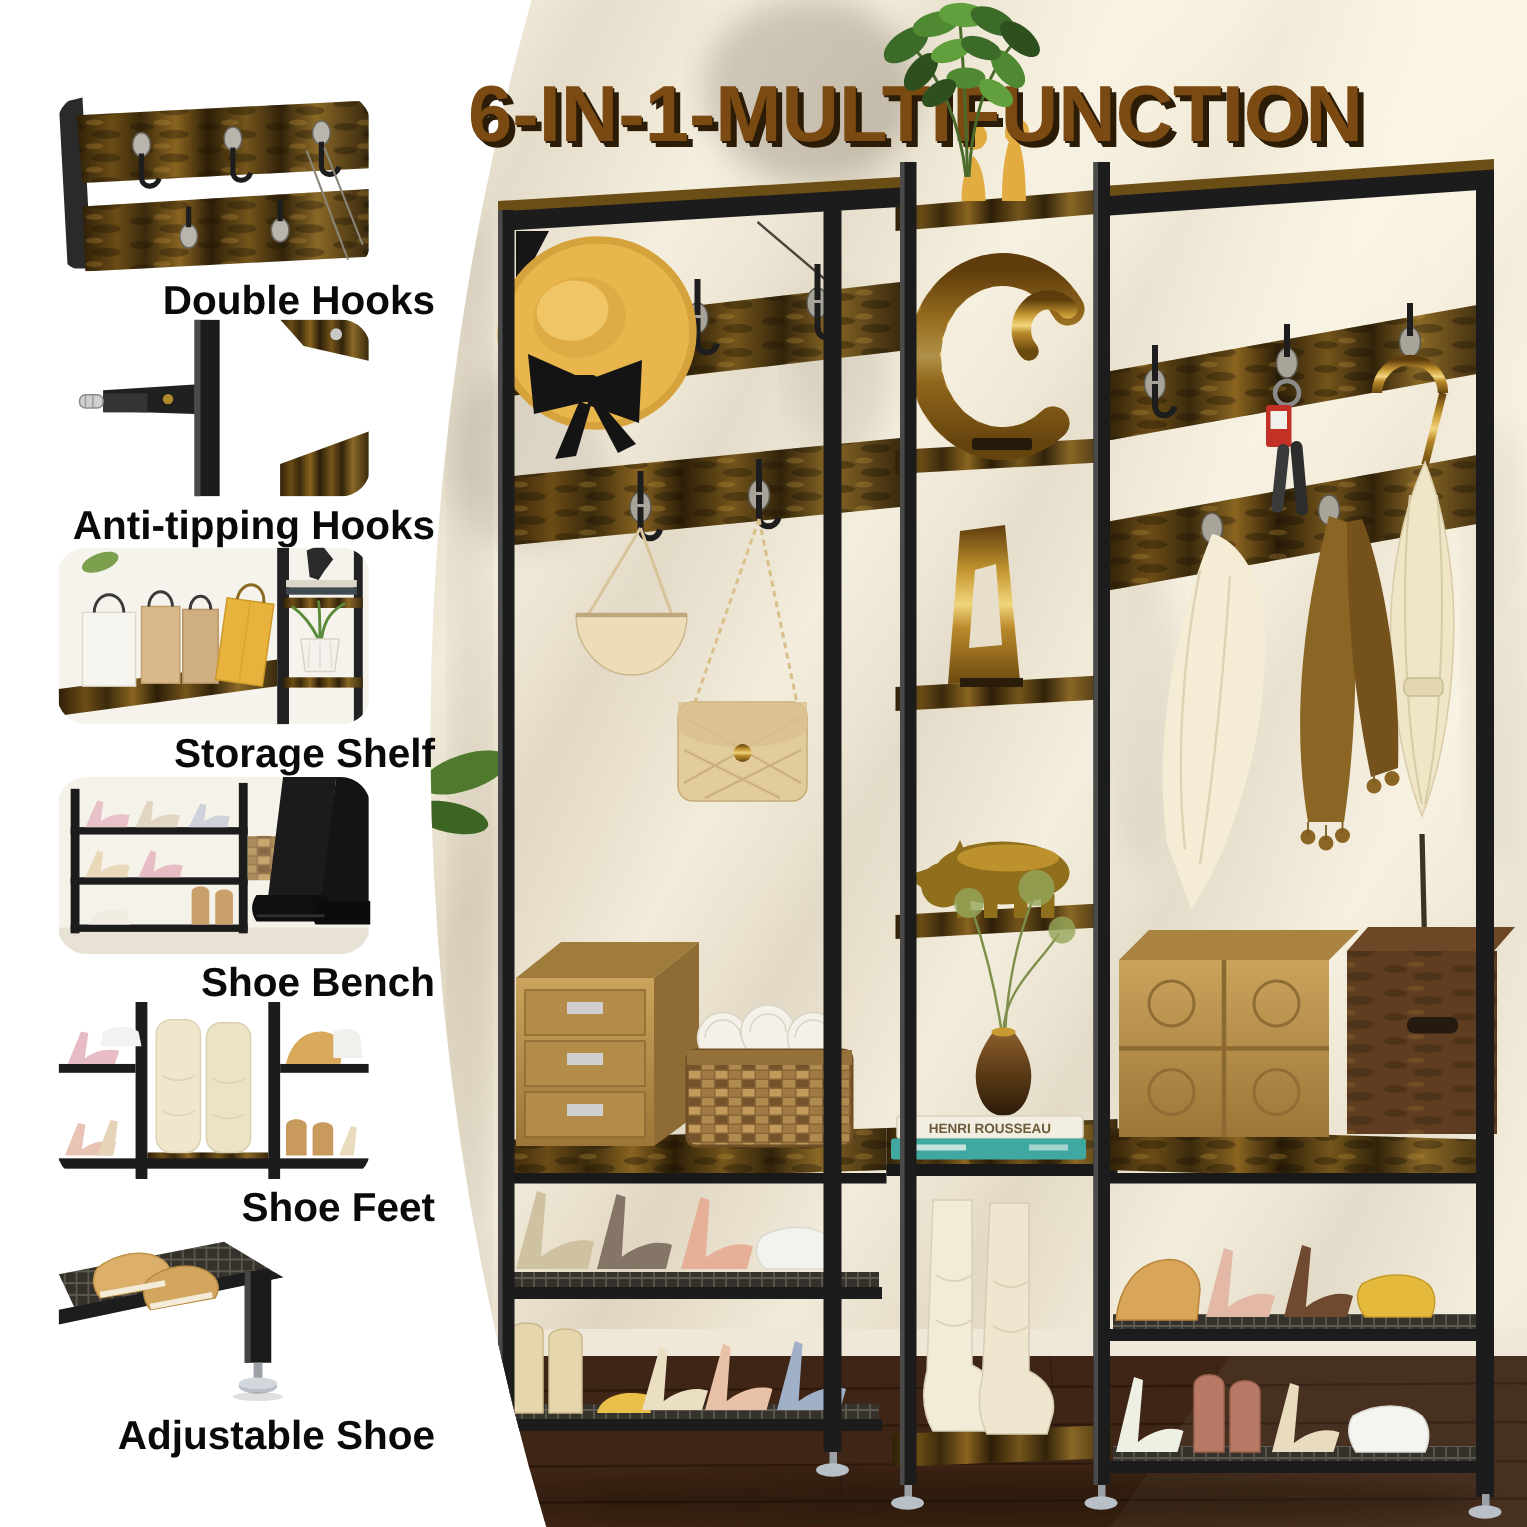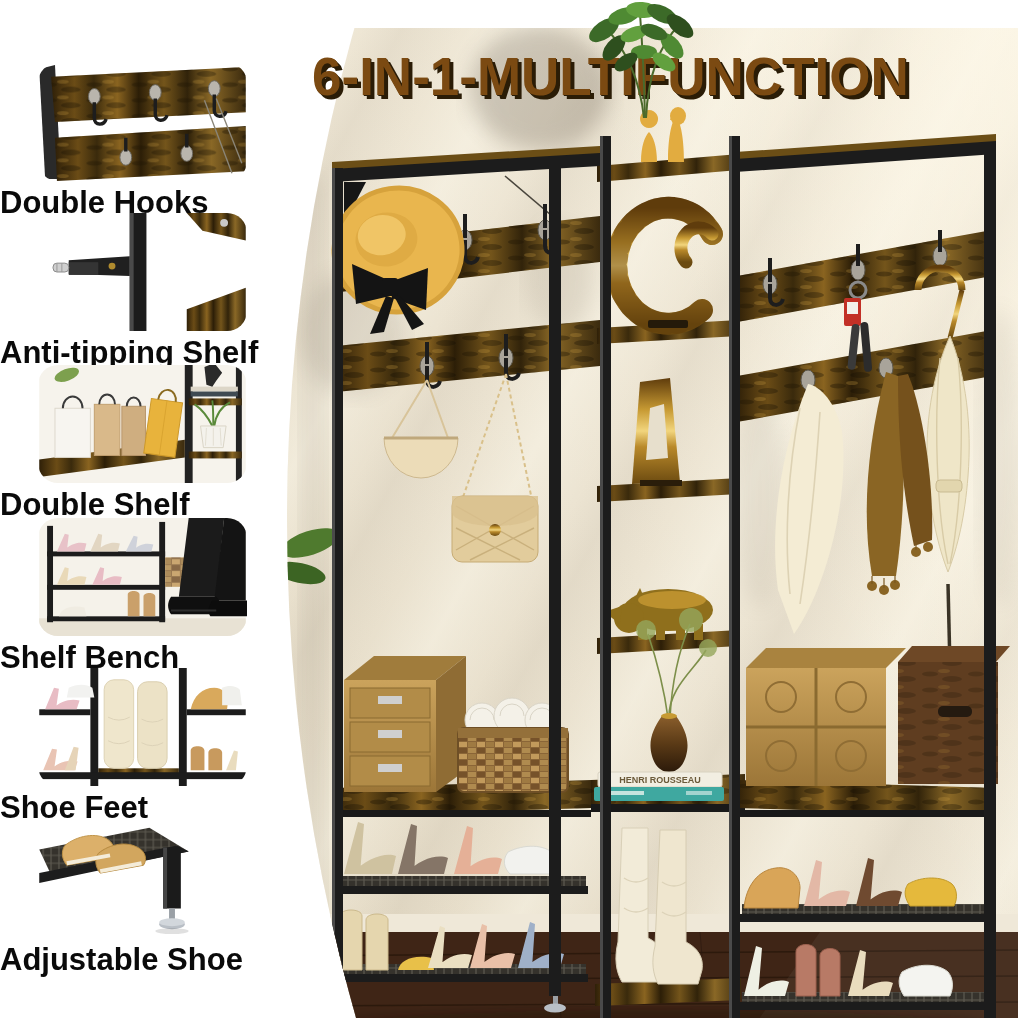--- a/index.html
+++ b/index.html
@@ -5,21 +5,21 @@
   :root{
     --wall:#EBE4D3; --title-color:#7B4A12; --title-shadow:#2A1C06;
     --metal:#1C1C1C; --label-color:#0A0A0A; --floor:#3A2315;
   }
   html,body{margin:0;padding:0;background:#fff;}
   .page{position:relative;width:1018px;height:1018px;overflow:hidden;
         font-family:"Liberation Sans",sans-serif;background:#fff;}
   
   .photo{position:absolute;inset:0;
          clip-path:circle(1830px at 2117px 492px);
-         background:linear-gradient(230deg,#f5eedd 0%,#ece4d2 45%,#e2d8c2 100%);margin-top:28px;}
+         background:linear-gradient(230deg,#f5eedd 0%,#ece4d2 45%,#e2d8c2 100%);}
   .photo .streaks{position:absolute;inset:0;
       background:
         linear-gradient(245deg,rgba(255,249,233,.55),rgba(255,249,233,0) 420px),
         repeating-linear-gradient(118deg,
           rgba(255,252,240,0) 0px, rgba(255,252,240,.38) 55px,
           rgba(255,252,240,0) 115px, rgba(115,100,80,.07) 150px,
           rgba(255,252,240,0) 205px);}
   .photo svg{position:absolute;inset:0;}
   
   .title{position:absolute;left:312px;top:46px;width:675px;z-index:5;
@@ -27,21 +27,21 @@
          color:var(--title-color);
          text-shadow:4px 4px 0 var(--title-shadow), 1px 1px 0 var(--title-shadow);}
   .plant-front{position:absolute;left:556px;top:0px;z-index:6;}
   
   .sidebar{position:absolute;left:0;top:0;width:290px;height:1018px;z-index:10;}
   .feature{position:absolute;left:0;width:290px;margin:0;}
   .feature .thumb{position:absolute;left:38px;top:0;width:209px;height:118px;
                   border-radius:20px;overflow:hidden;background:#fff;}
   .feature .thumb svg{display:block;width:100%;height:100%;}
   .feature figcaption{position:absolute;left:0;top:122px;width:290px;
-      text-align:left;font-size:31px;font-weight:bold;color:var(--label-color);}
+      text-align:right;font-size:27px;font-weight:bold;color:var(--label-color);}
   .f0{top:63px}.f1{top:213px}.f2{top:365px}.f3{top:518px}.f4{top:668px}.f5{top:820px}
 </style>
 </head>
 <body>
 
 <div class="page">
 
   <svg width="0" height="0" style="position:absolute" aria-hidden="true">
     <defs>
       <linearGradient id="gWood" x1="0" y1="0" x2="1" y2="0">
@@ -549,21 +549,21 @@
           <polygon points="30,48 92,44 92,64 30,62" fill="#202020"></polygon>
           <rect x="30" y="50" width="30" height="13" fill="#343434"></rect>
           <g>
             <rect x="14" y="51" width="16" height="9" rx="4" fill="#cfcfcf" stroke="#8a8a8a"></rect>
             <line x1="18" y1="51" x2="18" y2="60" stroke="#9a9a9a"></line>
               <line x1="23" y1="51" x2="23" y2="60" stroke="#9a9a9a"></line>
           </g>
           <circle cx="74" cy="54" r="3.5" fill="#b08b2e"></circle>
         </svg>
       </div>
-      <figcaption>Anti-tipping Shelf</figcaption>
+      <figcaption>Anti-tipping Hooks</figcaption>
     </figure>
 
     <figure class="feature f2">
       <div class="thumb">
         <svg viewBox="0 0 210 120">
           <rect width="210" height="120" fill="#f6f3ec"></rect>
           <ellipse cx="28" cy="10" rx="13" ry="6" fill="#7da04e" transform="rotate(-20 28 10)"></ellipse>
           <rect x="148" y="0" width="8" height="120" fill="#222222"></rect>
           <rect x="200" y="0" width="6" height="120" fill="#222222"></rect>
           <rect x="154" y="22" width="48" height="5" fill="#dcd6c8"></rect>
@@ -593,21 +593,21 @@
             <rect x="84" y="42" width="24" height="50" fill="#cfae80" stroke="#b8956a"></rect>
             <path d="M89,42 a7,9 0 0 1 14,0" fill="none" stroke="#3a3a3a" stroke-width="2"></path>
             <g transform="rotate(8 126 64)">
               <rect x="110" y="36" width="32" height="56" fill="#e8b33c" stroke="#cc982a"></rect>
               <line x1="126" y1="36" x2="126" y2="92" stroke="#d9a430"></line>
               <path d="M117,36 a9,11 0 0 1 18,0" fill="none" stroke="#8a6a20" stroke-width="2"></path>
             </g>
           </g>
         </svg>
       </div>
-      <figcaption>Double Shelf</figcaption>
+      <figcaption>Storage Shelf</figcaption>
     </figure>
 
     <figure class="feature f3">
       <div class="thumb">
         <svg viewBox="0 0 210 120">
           <rect width="210" height="120" fill="#f5f2ea"></rect>
           <rect x="0" y="102" width="210" height="18" fill="#e8e2d4"></rect>
           <g fill="#1c1c1c">
             <rect x="8" y="8" width="6" height="98"></rect>
               <rect x="122" y="4" width="6" height="102"></rect>
@@ -627,21 +627,21 @@
           <rect x="128" y="40" width="22" height="30" fill="url(#pWeave)" opacity=".85"></rect>
           <g>
             <polygon points="152,0 188,0 180,80 142,80" fill="#1b1b1b"></polygon>
             <polygon points="188,0 210,0 210,84 178,84" fill="#141414"></polygon>
             <path d="M134,80 h46 a8,10 0 0 1 -2,18 h-44 c-4,-6 -4,-12 0,-18 z" fill="#0f0f0f"></path>
             <path d="M176,84 h36 v16 h-38 c-3,-5 -2,-11 2,-16 z" fill="#0c0c0c"></path>
             <line x1="134" y1="94" x2="180" y2="94" stroke="#2e2e2e" stroke-width="2"></line>
           </g>
         </svg>
       </div>
-      <figcaption>Shelf Bench</figcaption>
+      <figcaption>Shoe Bench</figcaption>
     </figure>
 
     <figure class="feature f4">
       <div class="thumb">
         <svg viewBox="0 0 210 120">
           <rect width="210" height="120" fill="#ffffff"></rect>
           <rect x="52" y="0" width="8" height="120" fill="#1c1c1c"></rect>
           <rect x="142" y="0" width="8" height="120" fill="#1c1c1c"></rect>
           <rect x="0" y="42" width="52" height="6" fill="#1c1c1c"></rect>
           <rect x="150" y="42" width="60" height="6" fill="#1c1c1c"></rect>

